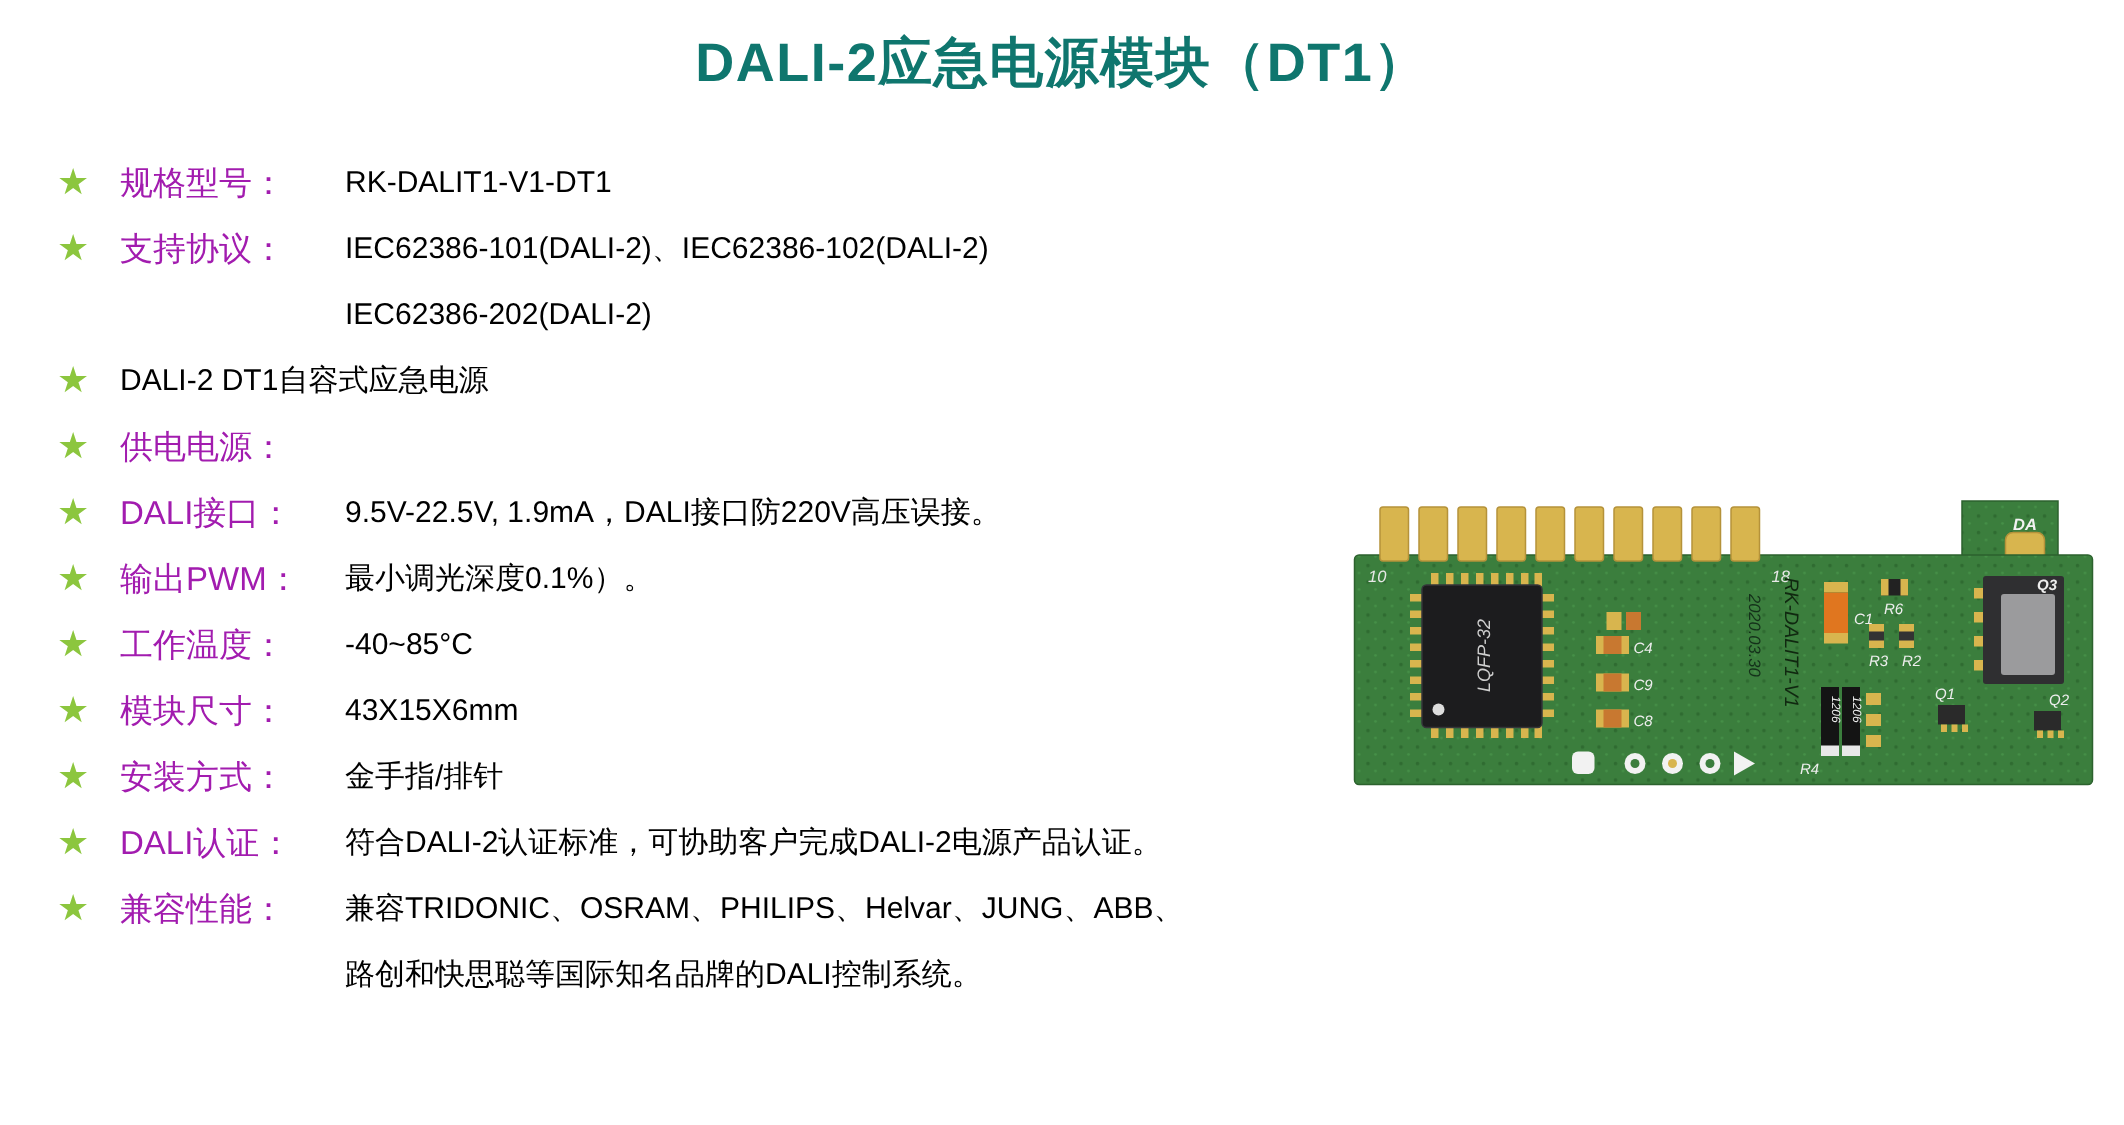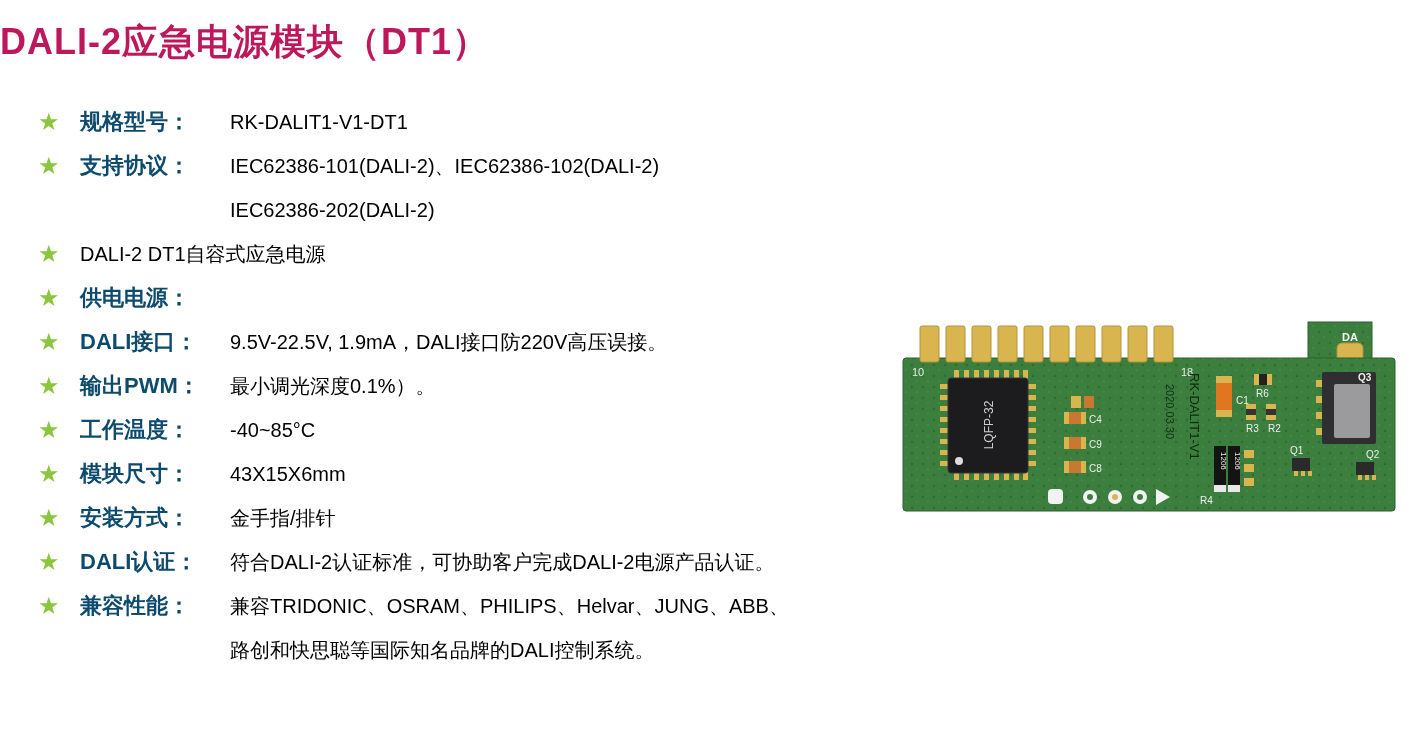--- a/index.html
+++ b/index.html
@@ -1,31 +1,31 @@
 <!DOCTYPE html>
 <html><head>
 <meta charset="utf-8">
 <style>
   * { margin:0; padding:0; box-sizing:border-box; }
   html,body { width:1416px; height:750px; background:#ffffff; overflow:hidden;
     font-family:"Liberation Sans","DejaVu Sans",sans-serif; }
   .page { position:relative; width:1416px; height:750px; background:#ffffff; }
 
-  .title { position:absolute; top:18px; left:0; width:100%; text-align:left;
-    font-size:36px; font-weight:bold; color:#be185d; letter-spacing:1px; }
+  .title { position:absolute; top:18px; left:0; width:100%; text-align:center;
+    font-size:36px; font-weight:bold; color:#0f766e; letter-spacing:1px; }
 
   .specs { position:absolute; left:38px; top:100px; width:880px; }
   .spec-row { display:flex; align-items:flex-start; }
   .star { width:42px; font-size:24px; color:#8cc63e; line-height:44px; }
-  .label { width:150px; font-size:22px; font-weight:bold; color:#0c4a6e;
+  .label { width:150px; font-size:22px; font-weight:normal; color:#a21caf;
     line-height:44px; white-space:nowrap; }
   .values { flex:1; }
   .value-line { font-size:20px; color:#000000; line-height:44px; white-space:nowrap; }
 
-  .pcb { position:absolute; left:898px; top:318px; width:500px; height:205px; }
+  .pcb { position:absolute; left:898px; top:330px; width:500px; height:205px;font-style:italic; }
   svg text { font-family:"Liberation Sans","DejaVu Sans",sans-serif; }
 </style>
 </head>
 <body>
 
 <div class="page">
 
   <h1 class="title">DALI-2应急电源模块（DT1）</h1>
 
   <div class="specs" id="spec-list">

